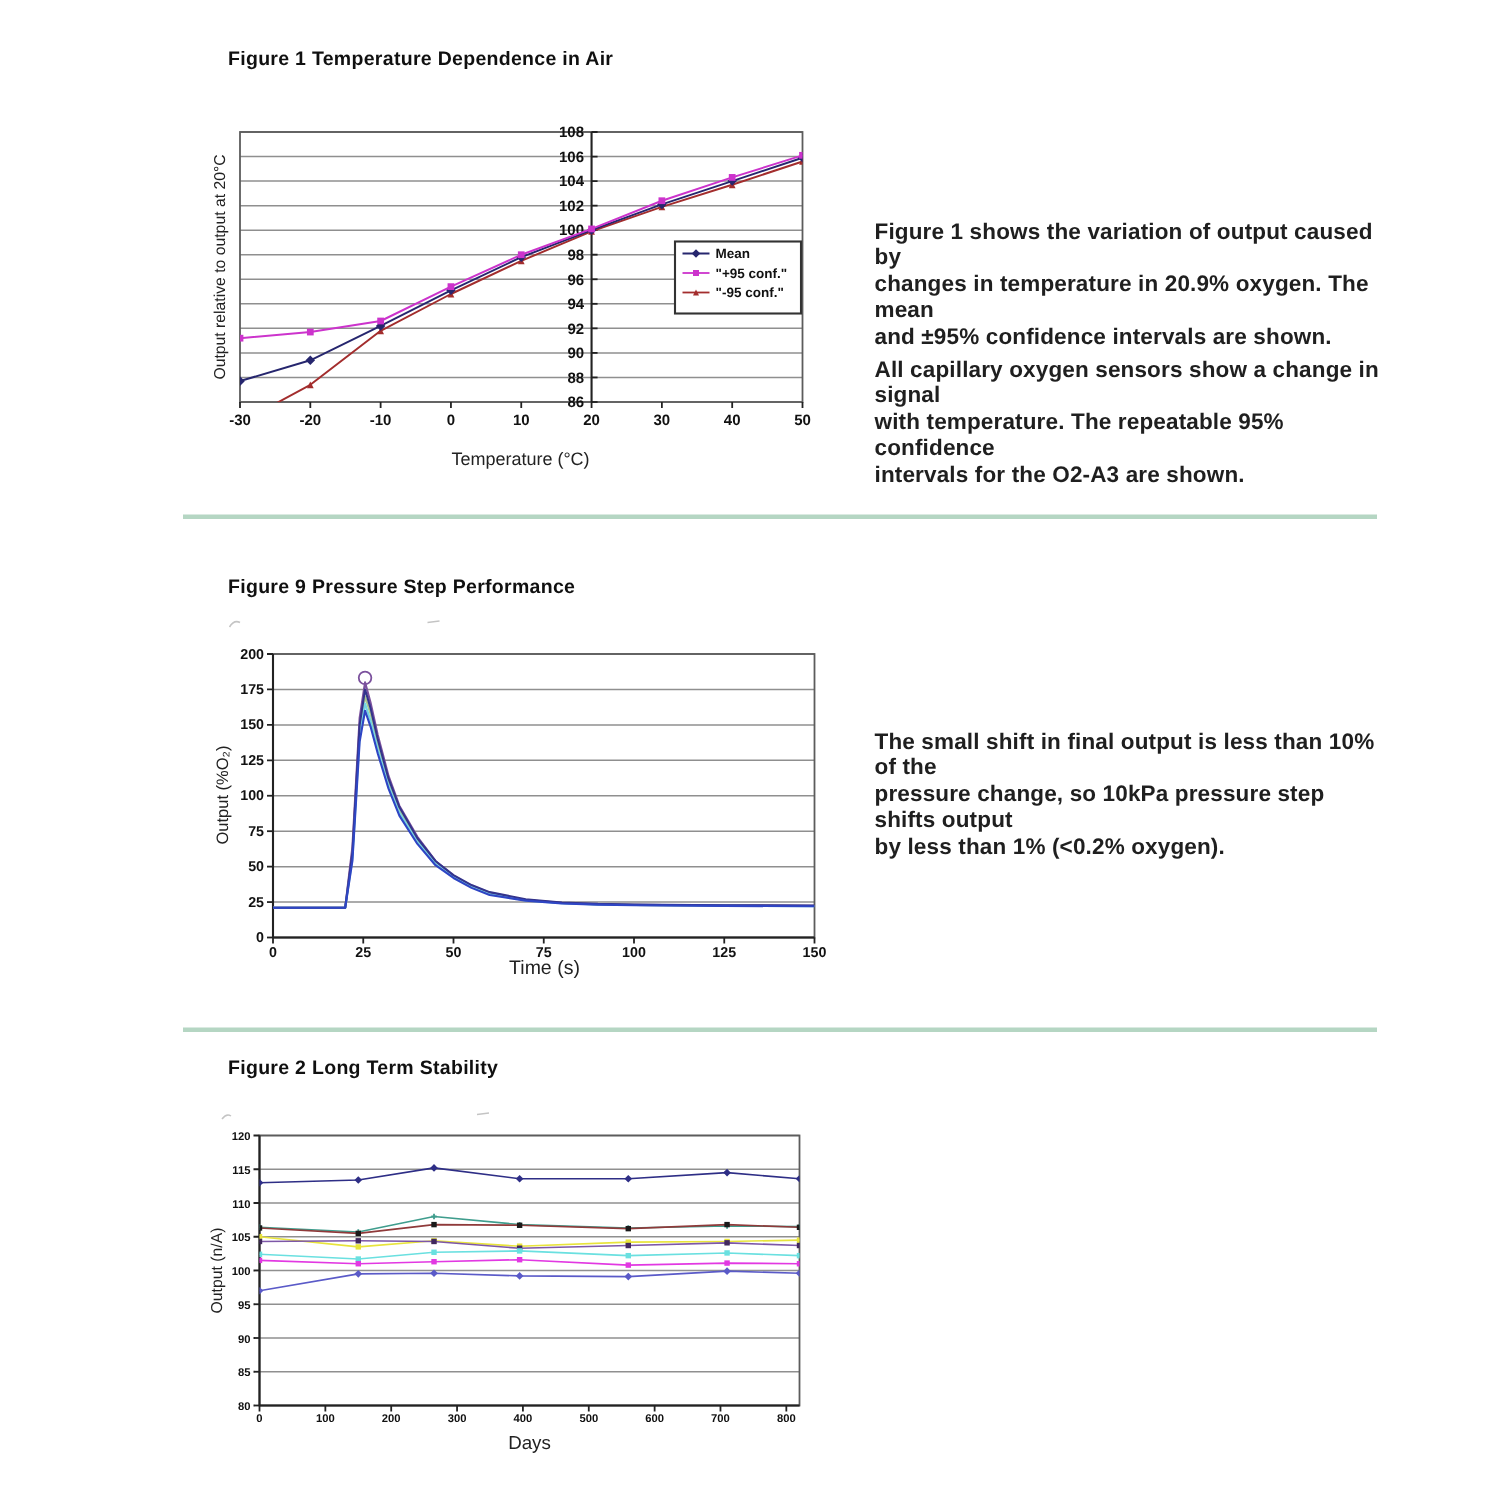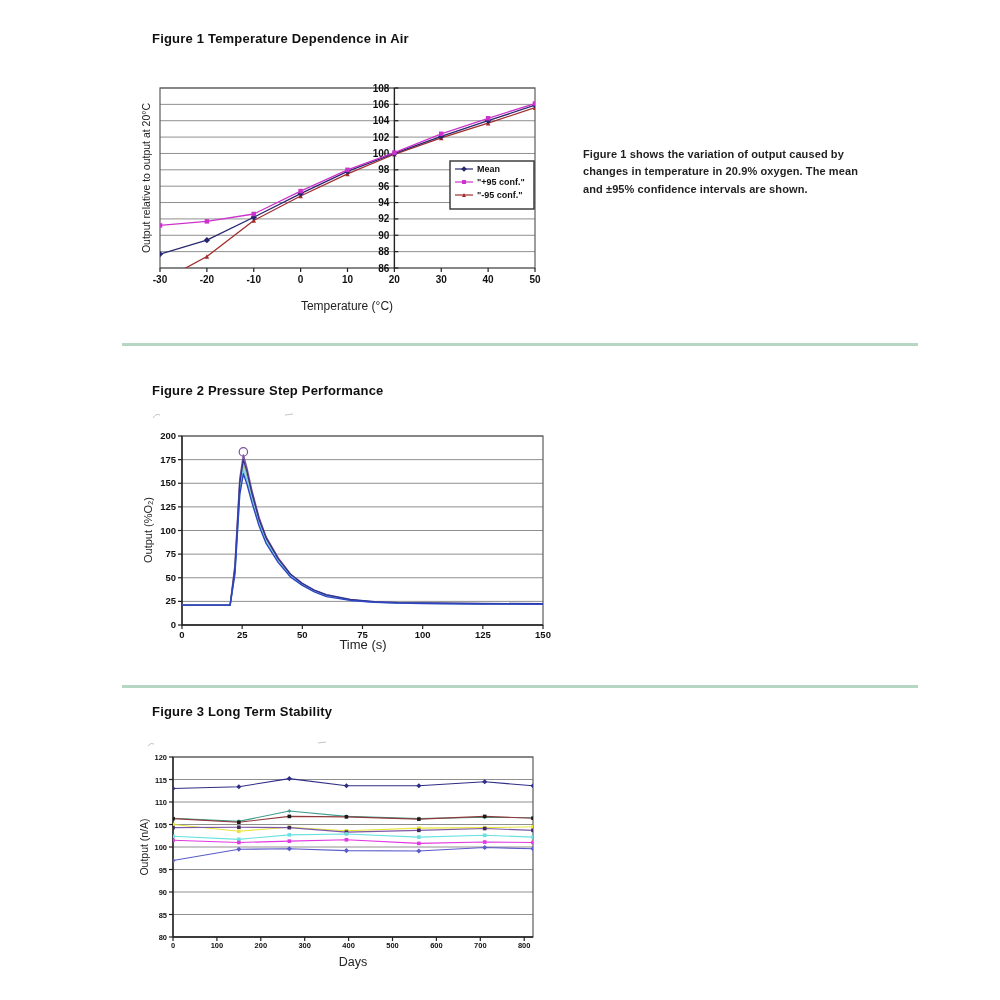--- a/index.html
+++ b/index.html
@@ -1,20 +1,20 @@
 <!DOCTYPE html>
 <html><head>
 <meta charset="utf-8">
 <style>
   html,body{margin:0;padding:0;background:#fff;}
   .page{position:relative;width:1000px;height:1000px;background:#ffffff;
         font-family:"Liberation Sans",sans-serif;color:#1a1a1a;overflow:hidden;}
   .fig-title{position:absolute;left:152px;font-weight:bold;font-size:13px;
              letter-spacing:.2px;color:#101010;white-space:nowrap;}
-  .caption{position:absolute;left:583px;width:340px;font-size:11px;font-weight:600;
+  .caption{position:absolute;left:583px;width:340px;font-size:15px;font-weight:600;
            line-height:17.4px;color:#1f1f1f;letter-spacing:.1px;}
   .caption p{margin:0 0 5px 0;white-space:pre-line;}
   .divider{position:absolute;left:122px;width:796px;height:3px;background:#b5d6c3;}
   svg.chart{position:absolute;}
   text{font-family:"Liberation Sans",sans-serif;}
 </style>
 </head>
 <body>
 
 <div class="page">
@@ -130,25 +130,28 @@
         <text x="352" y="107" font-size="9" text-anchor="start" font-weight="bold" fill="#111">"+95 conf."</text>
         <line x1="330" y1="117" x2="348" y2="117" stroke="#a32d2d" stroke-width="1.2"></line>
         <path d="M339 115 L341 119 L337 119 Z" fill="#a32d2d"></path>
         <text x="352" y="120" font-size="9" text-anchor="start" font-weight="bold" fill="#111">"-95 conf."</text>
       </g>
     </svg>
   <div class="caption" style="top:146px">
     <p>Figure 1 shows the variation of output caused by
 changes in temperature in 20.9% oxygen. The mean
 and ±95% confidence intervals are shown.</p>
+    <p>All capillary oxygen sensors show a change in signal
+with temperature. The repeatable 95% confidence
+intervals for the O2-A3 are shown.</p>
   </div>
 
   <div class="divider" style="top:343px"></div>
 
-  <div class="fig-title" style="top:383px">Figure 2 Pressure Step Performance</div>
+  <div class="fig-title" style="top:383px">Figure 9 Pressure Step Performance</div>
   <svg class="chart" id="chart2" style="left:125px;top:400px" width="460" height="262" viewBox="0 0 460 262">
       <defs>
         <clipPath id="chart2-clip">
           <rect x="57" y="36" width="361" height="189"></rect>
         </clipPath>
       </defs>
       <g>
         <line x1="57" y1="225" x2="418" y2="225" stroke="#8f8f8f" stroke-width="1"></line>
         <line x1="57" y1="201.375" x2="418" y2="201.375" stroke="#8f8f8f" stroke-width="1"></line>
         <line x1="57" y1="177.75" x2="418" y2="177.75" stroke="#8f8f8f" stroke-width="1"></line>
@@ -203,25 +206,28 @@
         <polyline points="57,205.155 102.72666666666666,205.155 105.13333333333333,205.155 109.94666666666666,168.3 114.75999999999999,83.25 118.37,59.625 121.98,71.91 126.79333333333334,92.69999999999999 134.01333333333332,119.16 141.23333333333335,138.06 153.26666666666665,158.85 165.3,173.97 177.33333333333331,183.42000000000002 189.36666666666667,190.035 201.4,194.76 225.46666666666667,199.485 249.53333333333333,201.6585 273.6,202.6035 297.66666666666663,202.9815 357.8333333333333,203.454 418,203.7375" fill="none" stroke="#34348c" stroke-width="1.4" stroke-linejoin="round"></polyline>
         <polyline points="57,205.155 102.72666666666666,205.155 105.13333333333333,205.155 109.94666666666666,173.97 114.75999999999999,94.59 118.37,73.80000000000001 121.98,84.195 126.79333333333334,102.15 134.01333333333332,125.775 141.23333333333335,143.73000000000002 153.26666666666665,162.63 165.3,176.805 177.33333333333331,185.31 189.36666666666667,191.925 201.4,196.65 225.46666666666667,200.43 249.53333333333333,202.32 273.6,203.076 297.66666666666663,203.454 357.8333333333333,203.9265 418,204.21" fill="none" stroke="#2f45c4" stroke-width="1.4" stroke-linejoin="round"></polyline>
       </g>
       <circle cx="118.37" cy="51.900000000000006" r="4.2" fill="none" stroke="#7b519d" stroke-width="1.2"></circle>
       <text x="238" y="249" font-size="13" text-anchor="middle" font-weight="normal" fill="#222">Time (s)</text>
       <text x="27" y="130" font-size="11" text-anchor="middle" font-weight="normal" fill="#222" transform="rotate(-90 27 130)">Output (%O₂)</text>
       <path d="M28 18 q3 -5 7 -3" stroke="#c4c4c4" fill="none" stroke-width="1"></path>
       <path d="M160 15 l8 -1" stroke="#c4c4c4" fill="none" stroke-width="1"></path>
     </svg>
   <div class="caption" style="top:486px">
+    <p>The small shift in final output is less than 10% of the
+pressure change, so 10kPa pressure step shifts output
+by less than 1% (&lt;0.2% oxygen).</p>
   </div>
 
   <div class="divider" style="top:685px"></div>
 
-  <div class="fig-title" style="top:704px">Figure 3 Long Term Stability</div>
+  <div class="fig-title" style="top:704px">Figure 2 Long Term Stability</div>
   <svg class="chart" id="chart3" style="left:125px;top:740px" width="460" height="240" viewBox="0 0 460 240">
       <defs>
         <clipPath id="chart3-clip">
           <rect x="48" y="17" width="360" height="180"></rect>
         </clipPath>
       </defs>
       <g>
         <line x1="48" y1="197" x2="408" y2="197" stroke="#8f8f8f" stroke-width="1"></line>
         <line x1="48" y1="174.5" x2="408" y2="174.5" stroke="#8f8f8f" stroke-width="1"></line>
         <line x1="48" y1="152" x2="408" y2="152" stroke="#8f8f8f" stroke-width="1"></line>

